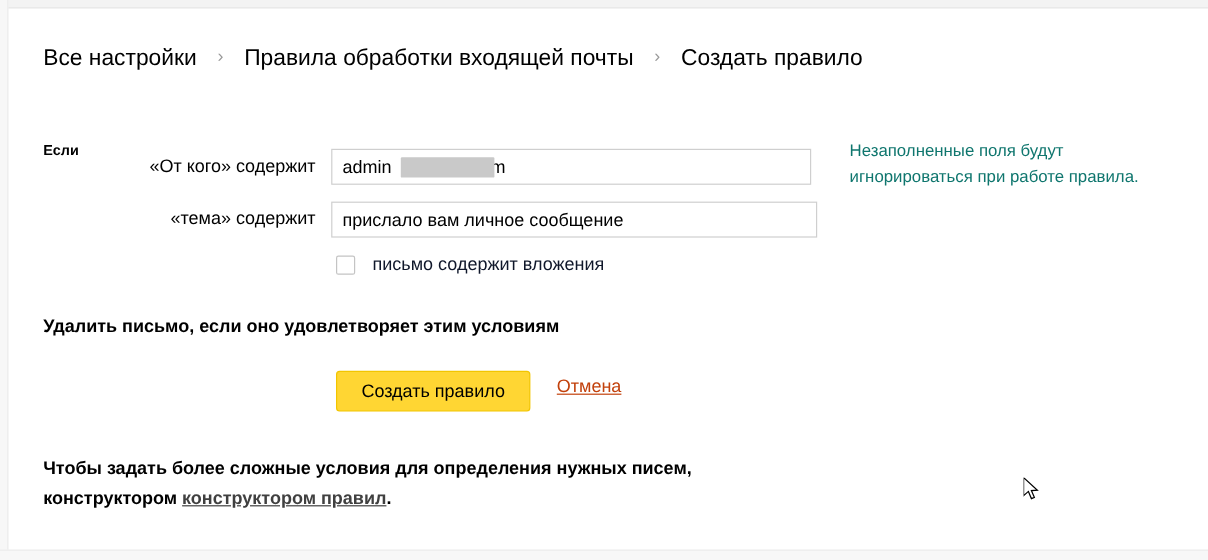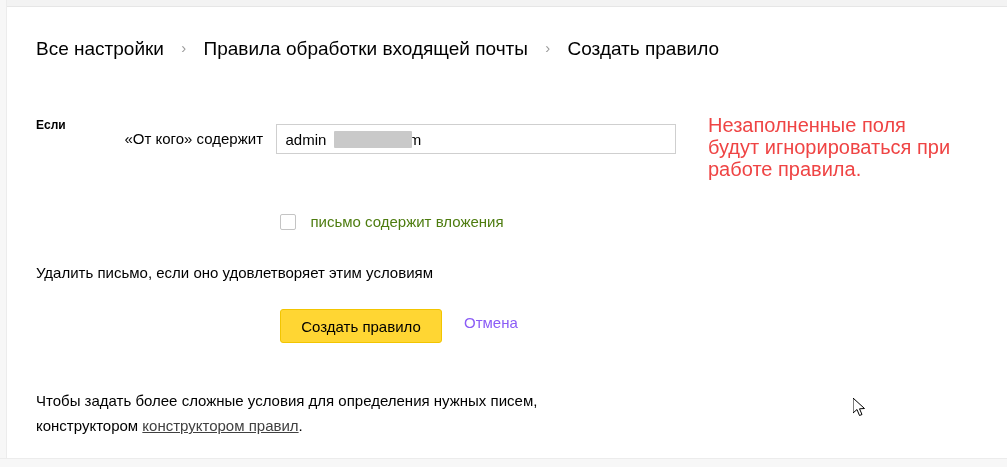--- a/index.html
+++ b/index.html
@@ -142,42 +142,42 @@
     border: 1px solid #c4c4c4;
     background: #fff;
     vertical-align: middle;
     box-sizing: border-box;
     border-radius: 2px;
   }
   .checkbox-label {
     display: inline-block;
     margin-left: 10px;
     font-size: 15px;
-    color: #4d7c0f;
+    color: #0f172a;
     vertical-align: middle;
   }
 
   
   .hint {
     position: absolute;
     left: 708px;
     top: 114px;
     width: 250px;
-    font-size: 20px;
+    font-size: 14px;
     line-height: 22px;
-    color: #ef4444;
+    color: #0f766e;
   }
 
   
   .action-title {
     position: absolute;
     left: 36px;
     top: 264px;
     font-size: 15px;
-    font-weight: normal;
+    font-weight: bold;
     color: #000;
   }
 
   
   .btn-primary {
     position: absolute;
     left: 280px;
     top: 309px;
     width: 162px;
     height: 34px;
@@ -188,33 +188,35 @@
     font-size: 15px;
     color: #000;
     cursor: pointer;
     padding: 0;
   }
   .btn-cancel {
     position: absolute;
     left: 464px;
     top: 314px;
     font-size: 15px;
-    color: #8b5cf6;
+    color: #c2410c;
+    text-decoration: underline;
     cursor: pointer;
   }
 
   
   .footnote {
     position: absolute;
     left: 36px;
-    top: 388px;
+    top: 378px;
     width: 620px;
     font-size: 15px;
     line-height: 25px;
     color: #000;
+    font-weight: bold;
   }
   .footnote .link {
     color: #404040;
     text-decoration: underline;
     cursor: pointer;
   }
 
   
   .cursor {
     position: absolute;
@@ -242,20 +244,24 @@
   </div>
 
   <div class="if-label">Если</div>
 
   <div class="row row-1">
     <span class="field-label">«От кого» содержит</span>
     <input class="text-input input-from" type="text" value="admin                com" style="">
   </div>
   <div class="redaction"></div>
 
+  <div class="row row-2">
+    <span class="field-label">«тема» содержит</span>
+    <input class="text-input input-subject" type="text" value="прислало вам личное сообщение" style="">
+  </div>
 
   <div class="checkbox-row">
     <span class="checkbox-box"></span>
     <span class="checkbox-label">письмо содержит вложения</span>
   </div>
 
   <div class="hint">Незаполненные поля будут игнорироваться при работе правила.</div>
 
   <div class="action-title">Удалить письмо, если оно удовлетворяет этим условиям</div>
 

